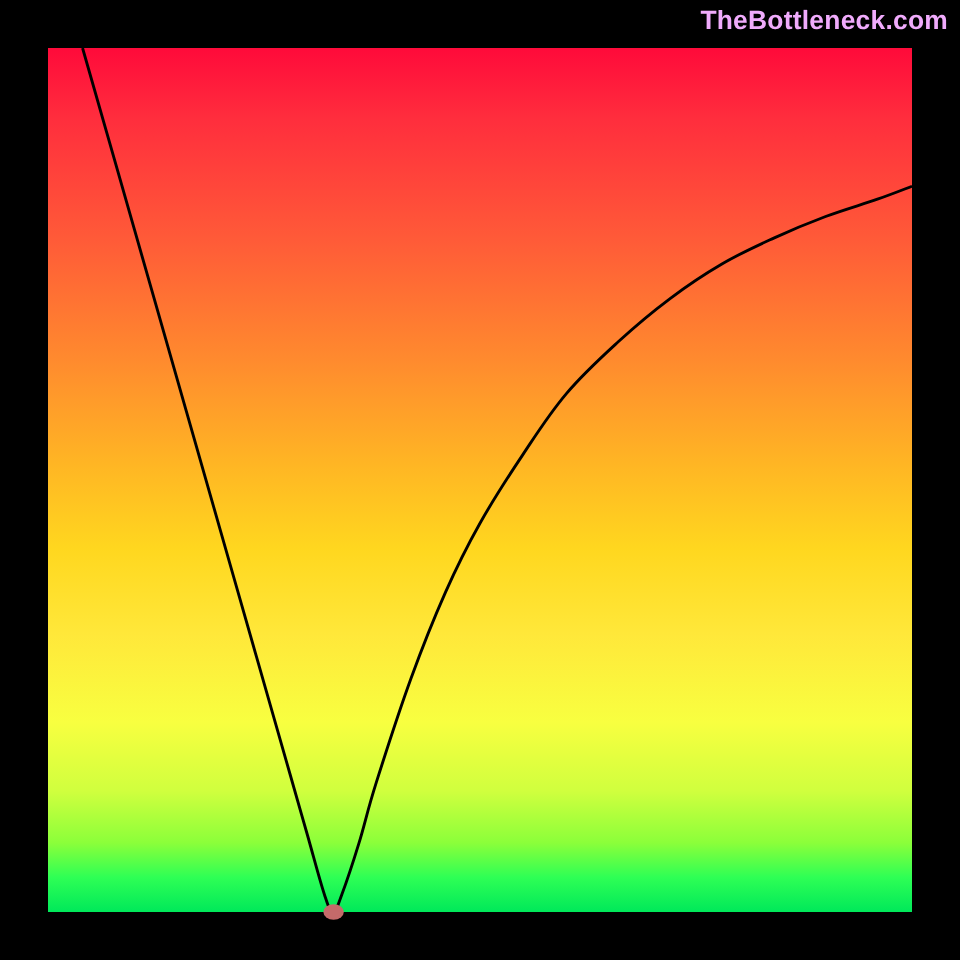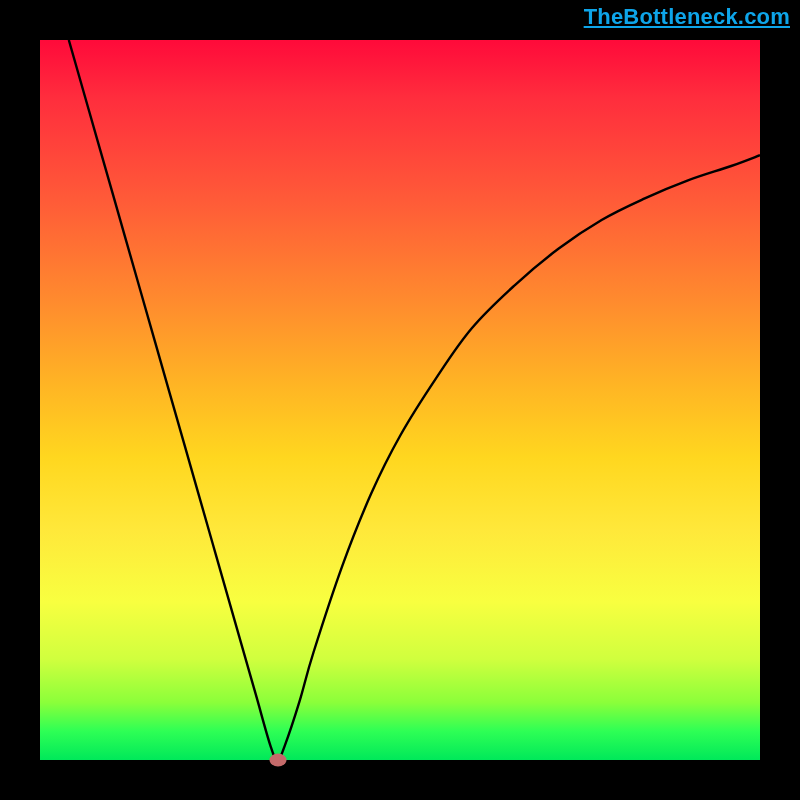--- a/index.html
+++ b/index.html
@@ -14,26 +14,25 @@
   .frame {
     position: relative;
     width: 800px;
     height: 800px;
     background: #000;
   }
   .watermark {
     position: absolute;
     top: 4px;
     right: 10px;
-    color: #0ea5e9;
+    color: #f0abfc;
     font-size: 22px;
     font-weight: 600;
     letter-spacing: 0.2px;
     z-index: 5;
-    text-decoration: underline;
   }
   .plot-area {
     position: absolute;
     left: 40px;
     top: 40px;
     width: 720px;
     height: 720px;
     
     background: linear-gradient(
       to bottom,

